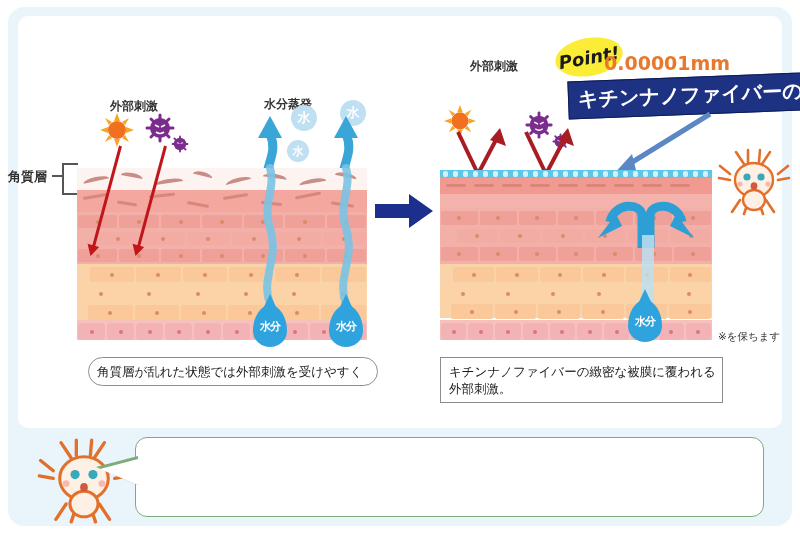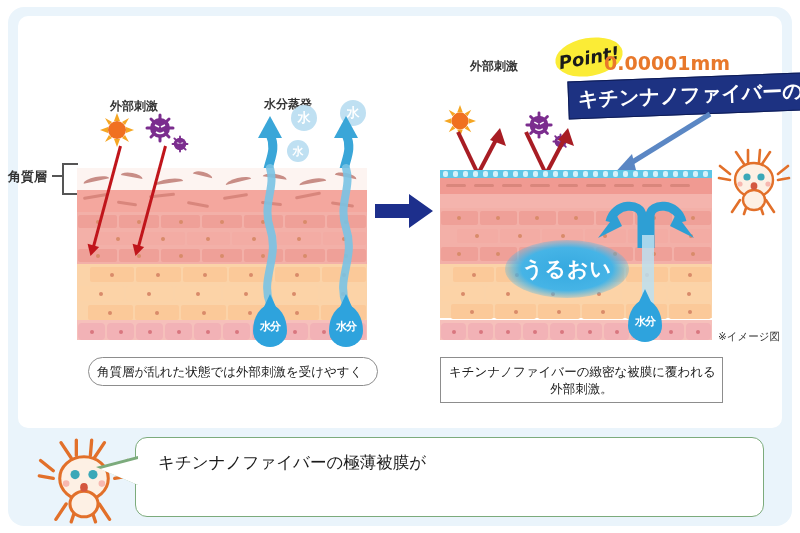--- a/index.html
+++ b/index.html
@@ -667,45 +667,42 @@
     <path d="M62 58 L62 26 C62 12, 34 12, 30 32" stroke="#2e9fd4" stroke-width="9" fill="none" stroke-linecap="butt"></path>
     <polygon points="18,48 42,36 36,24" fill="#2e9fd4"></polygon>
     <path d="M70 58 L70 26 C70 12, 98 12, 102 32" stroke="#2e9fd4" stroke-width="9" fill="none" stroke-linecap="butt"></path>
     <polygon points="114,48 90,36 96,24" fill="#2e9fd4"></polygon>
   </svg>
 
   <svg style="position:absolute;left:636px;top:235px;" width="26" height="80">
     <rect x="6" y="0" width="12" height="78" fill="#bcdff0" opacity="0.85"></rect>
   </svg>
 
-  <div class="uruoi" style="left:505px;top:240px;">
-    <span>うるおい</span>
-  </div>
   <div class="drop" style="left:628px;top:300px;">
       <span>水分</span>
     </div>
 
   <svg style="position:absolute;left:718px;top:148px;" width="72" height="68" viewBox="0 0 72 68">
     <g stroke="#e2702a" stroke-width="2.6" fill="none" stroke-linecap="round">
       <path d="M26 16 L18 4 M30 14 L30 2 M44 16 L52 4 M41 14 L42 2"></path>
       <path d="M12 26 L2 18 M12 32 L1 30 M60 26 L70 18 M60 32 L71 30"></path>
       <path d="M22 52 L14 64 M30 54 L26 66 M48 52 L56 64 M41 54 L45 66"></path>
     </g>
     <ellipse cx="36" cy="32" rx="19" ry="17" fill="#fdf0e4" stroke="#e2702a" stroke-width="2.4"></ellipse>
     <ellipse cx="36" cy="52" rx="11" ry="10" fill="#fdf0e4" stroke="#e2702a" stroke-width="2.4"></ellipse>
     <circle cx="29" cy="29" r="3.6" fill="#3aa8b8"></circle>
       <circle cx="43" cy="29" r="3.6" fill="#3aa8b8"></circle>
     <ellipse cx="36" cy="38" rx="3.4" ry="3.8" fill="#d4573f"></ellipse>
     <circle cx="22" cy="36" r="2.6" fill="#f7b8b0"></circle>
       <circle cx="50" cy="36" r="2.6" fill="#f7b8b0"></circle>
   </svg>
 
-  <div class="note" style="left:718px;top:330px;">※イメージ図</div>
-
-  <div class="cap" style="left:440px;top:357px;width:265px;text-align:center;">
+  <div class="note" style="left:718px;top:330px;">※を保ちます</div>
+
+  <div class="cap" style="left:440px;top:357px;width:265px;">
     <p>キチンナノファイバーの緻密な被膜に覆われる</p>
     <p>外部刺激。</p>
   </div>
 
   <svg style="position:absolute;left:38px;top:437px;" width="92" height="88" viewBox="0 0 72 68">
     <g stroke="#e2702a" stroke-width="2.6" fill="none" stroke-linecap="round">
       <path d="M26 16 L18 4 M30 14 L30 2 M44 16 L52 4 M41 14 L42 2"></path>
       <path d="M12 26 L2 18 M12 32 L1 30 M60 26 L70 18 M60 32 L71 30"></path>
       <path d="M22 52 L14 64 M30 54 L26 66 M48 52 L56 64 M41 54 L45 66"></path>
     </g>
@@ -715,17 +712,16 @@
       <circle cx="43" cy="29" r="3.6" fill="#3aa8b8"></circle>
     <ellipse cx="36" cy="39" rx="3" ry="3.4" fill="#d4573f"></ellipse>
     <circle cx="22" cy="36" r="2.6" fill="#f7b8b0"></circle>
       <circle cx="50" cy="36" r="2.6" fill="#f7b8b0"></circle>
   </svg>
 
   <div class="bubble">
     <span class="tail"></span>
     <span class="tail2"></span>
     <div class="inner">
-      <p>キチンナノファイバーの極薄被膜が</p>
     </div>
   </div>
 
 </div>
 
 </body></html>

